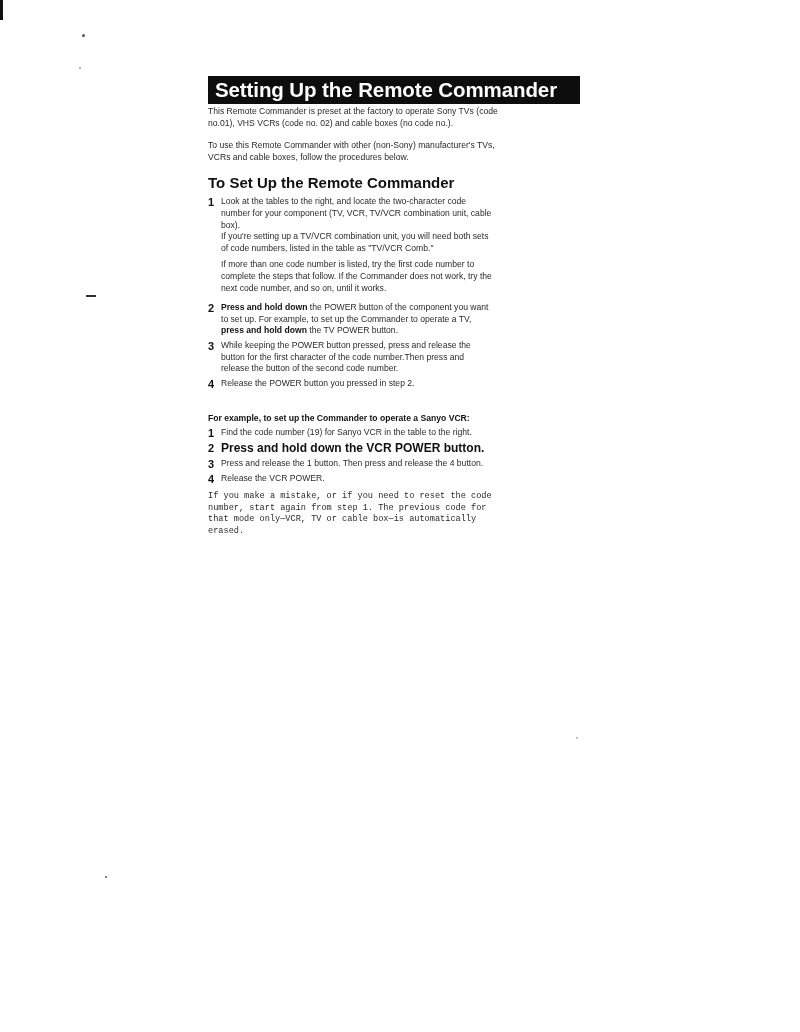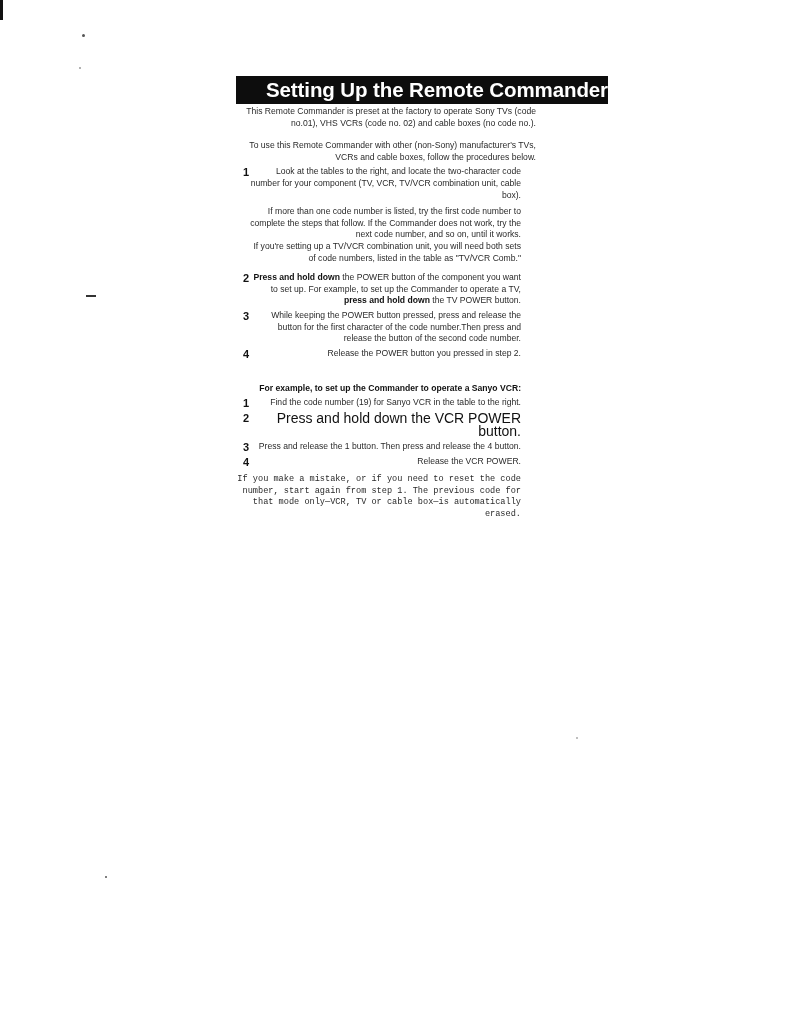--- a/index.html
+++ b/index.html
@@ -5,66 +5,67 @@
   html, body { margin: 0; padding: 0; }
   body {
     width: 800px; height: 1032px; position: relative; overflow: hidden;
     background: #ffffff; color: #1a1a1a;
     font-family: "Liberation Sans", "DejaVu Sans", sans-serif;
   }
   .scan-edge { position: absolute; left: 0; top: 0; width: 3px; height: 20px; background: #111; }
   .speck { position: absolute; background: #555; border-radius: 50%; }
   .dash { position: absolute; left: 86px; top: 295px; width: 10px; height: 2px; background: #333; }
 
-  .page { position: absolute; left: 236px; top: 76px; width: 380px; text-align: right; }
+  .page { position: absolute; left: 208px; top: 76px; width: 380px; }
   .title-bar {
     background: #0d0d0d; color: #fff; width: 372px; height: 28px;
     font-weight: bold; font-size: 20.5px; line-height: 28px;
     padding-left: 7px; box-sizing: border-box; letter-spacing: -0.1px;
   }
   p, .step-text, .note { font-size: 8.6px; line-height: 11.6px; color: #2a2a2a; margin: 0; }
   .intro { margin-top: 2px; width: 300px; }
   .intro + .intro { margin-top: 11px; }
   h2 { font-size: 15px; font-weight: bold; margin: 11px 0 4px 0; color: #111; line-height: 18px; }
 
   .steps { list-style: none; margin: 0; padding: 0; width: 285px; }
   .step { display: flex; margin-top: 3px; }
   .num { width: 13px; font-weight: bold; font-size: 11px; line-height: 12px; color: #111; flex: none; }
   .body { flex: 1; }
   .sub { margin-top: 5px; }
   b { color: #111; }
-  .step-big .step-text { font-size: 14px; line-height: 13px; font-weight: normal; color: #111; }
+  .step-big .step-text { font-size: 12px; line-height: 13px; font-weight: bold; color: #111; }
 
   .example-head { font-weight: bold; color: #111; margin-top: 23px; width: 285px; }
   .closing { margin-top: 6px; width: 285px; font-family: Liberation Mono, monospace; }
 </style>
 </head>
 <body>
 
 <div class="scan-edge"></div>
 <div class="speck" style="left:82px;top:34px;width:3px;height:3px;"></div>
 <div class="speck" style="left:79px;top:67px;width:2px;height:2px;background:#999;"></div>
 <div class="dash"></div>
 <div class="speck" style="left:105px;top:876px;width:2px;height:2px;"></div>
 <div class="speck" style="left:576px;top:737px;width:2px;height:2px;background:#aaa;"></div>
 
 <div class="page">
   <div class="title-bar">Setting Up the Remote Commander</div>
 
   <p class="intro">This Remote Commander is preset at the factory to operate Sony TVs (code no.01), VHS VCRs (code no. 02) and cable boxes (no code no.).</p>
   <p class="intro">To use this Remote Commander with other (non-Sony) manufacturer's TVs, VCRs and cable boxes, follow the procedures below.</p>
 
+  <h2>To Set Up the Remote Commander</h2>
 
   <ol class="steps">
     <li class="step">
       <span class="num">1</span>
       <div class="body">
         <div class="step-text">Look at the tables to the right, and locate the two-character code number for your component (TV, VCR, TV/VCR combination unit, cable box).</div>
+        <div class="step-text">If you're setting up a TV/VCR combination unit, you will need both sets of code numbers, listed in the table as "TV/VCR Comb."</div>
         <div class="step-text sub">If more than one code number is listed, try the first code number to complete the steps that follow.  If the Commander does not work, try the next code number, and so on, until it works.</div>
-        <div class="step-text">If you're setting up a TV/VCR combination unit, you will need both sets of code numbers, listed in the table as "TV/VCR Comb."</div>
       </div>
     </li>
     <li class="step" style="margin-top:8px">
       <span class="num">2</span>
       <div class="body step-text"><b>Press and hold down</b><span> the POWER button of the component you want to set up.  For example, to set up the Commander to operate a TV, </span><b>press and hold down</b><span> the TV POWER button.</span></div>
     </li>
     <li class="step">
       <span class="num">3</span>
       <div class="body step-text">While keeping the POWER button pressed, press and release the button for the first character of the code number.Then press and release the button of the second code number.</div>
     </li>

